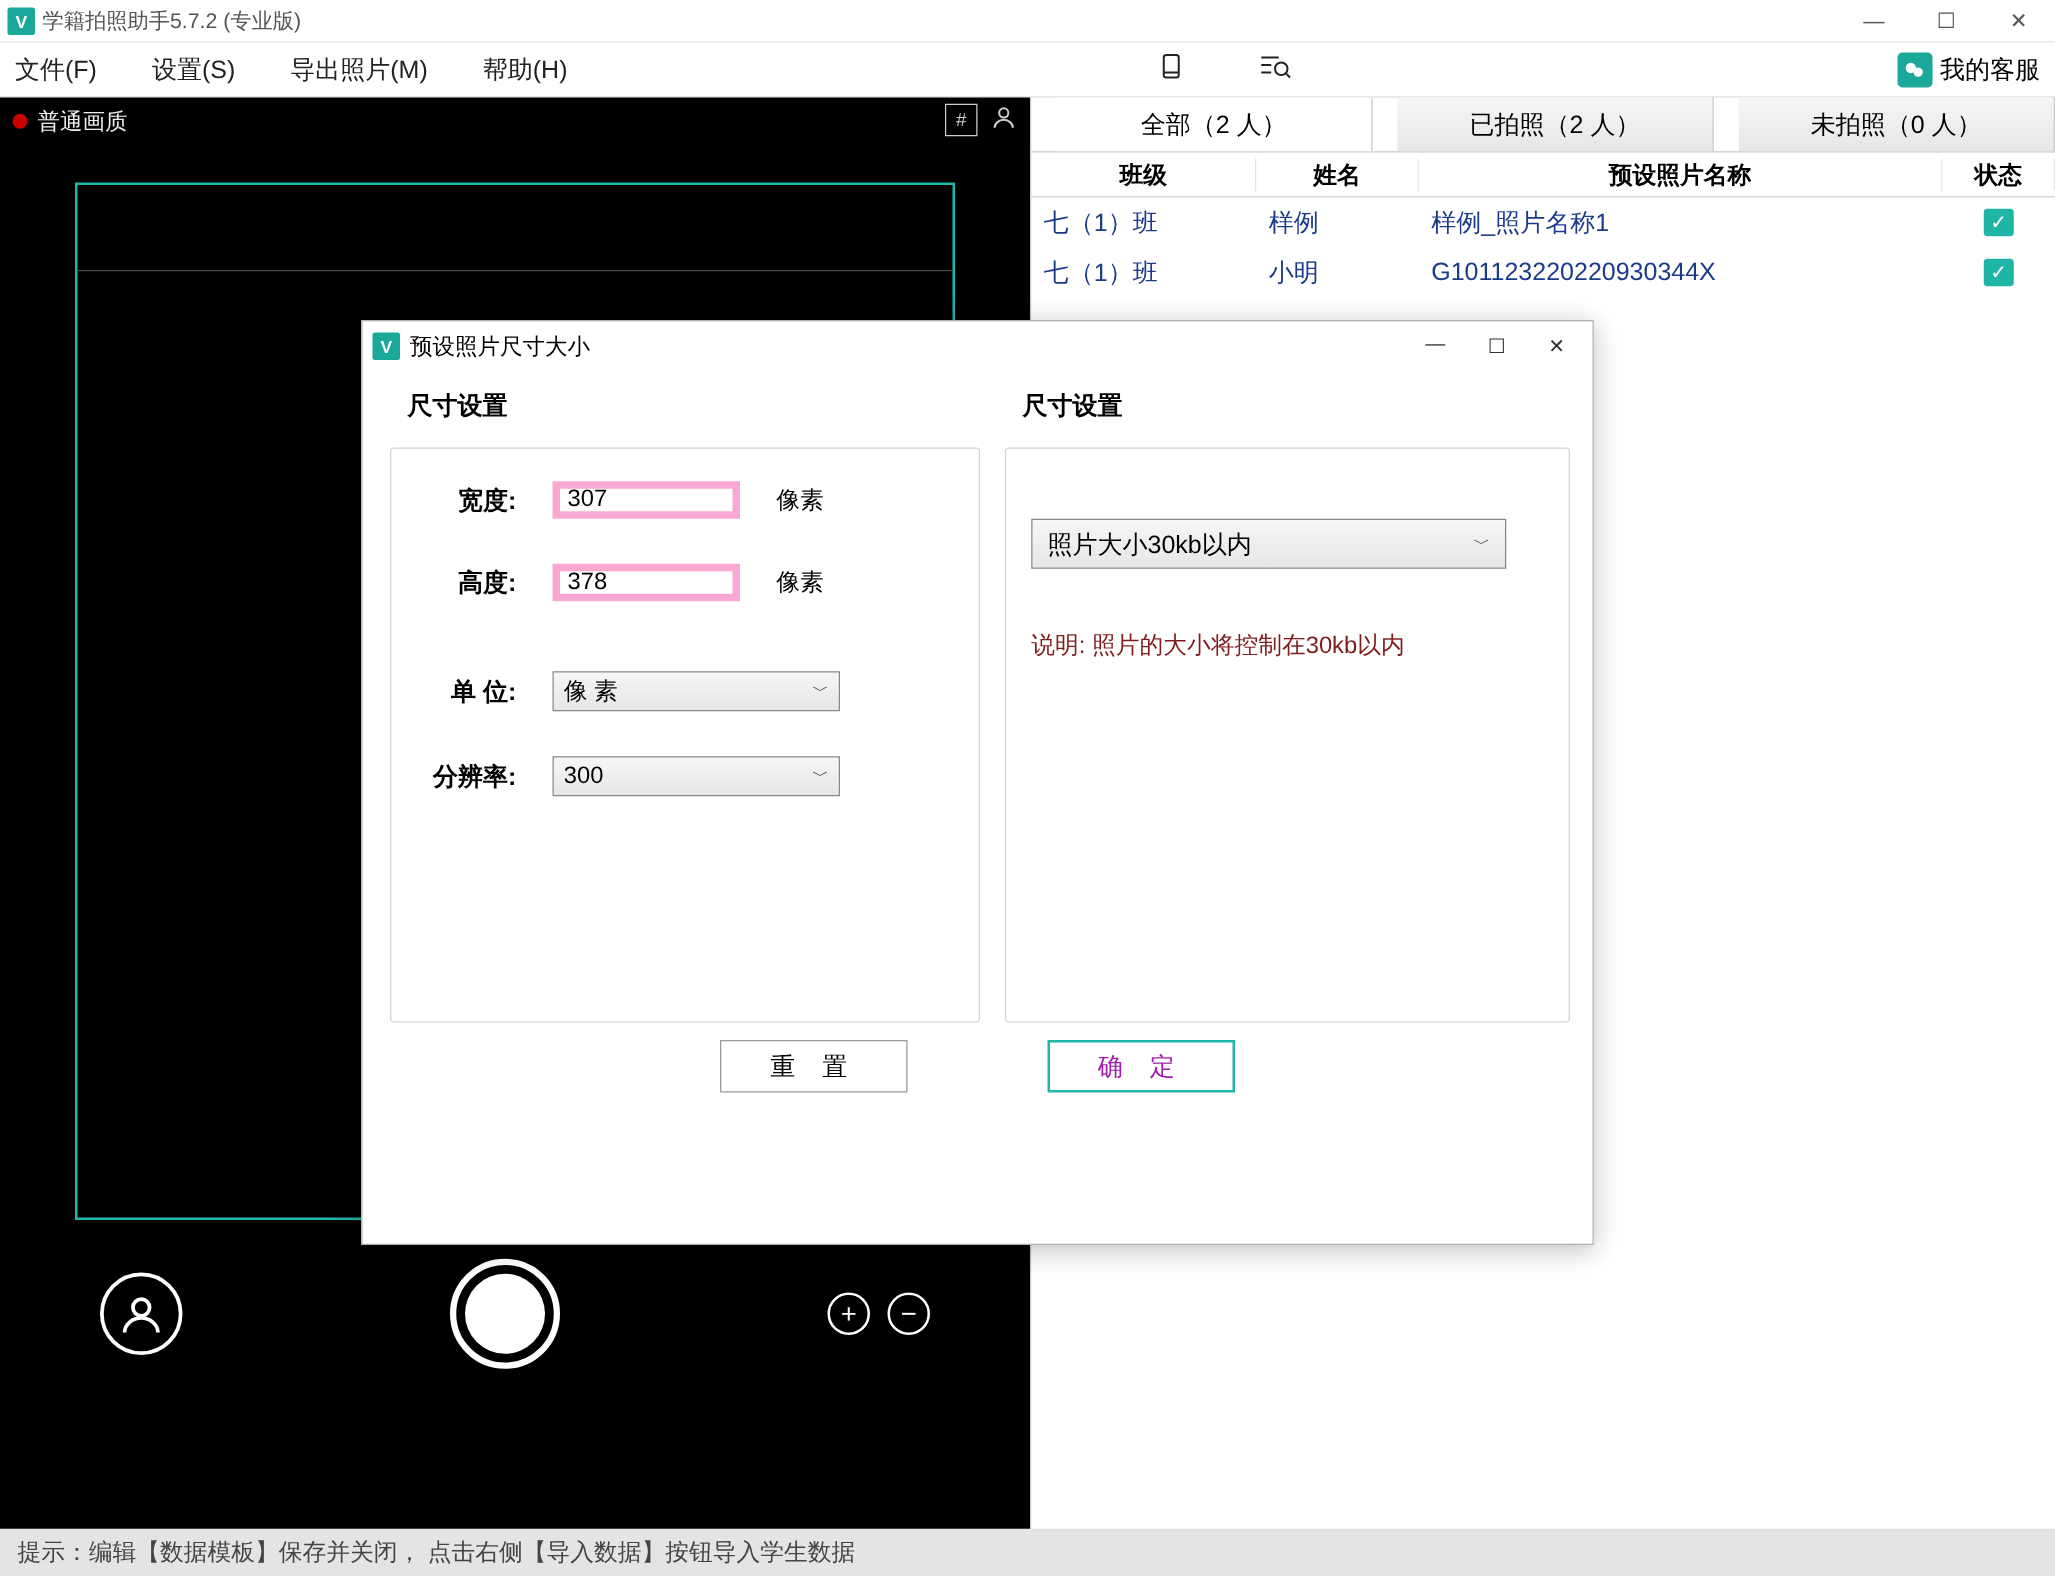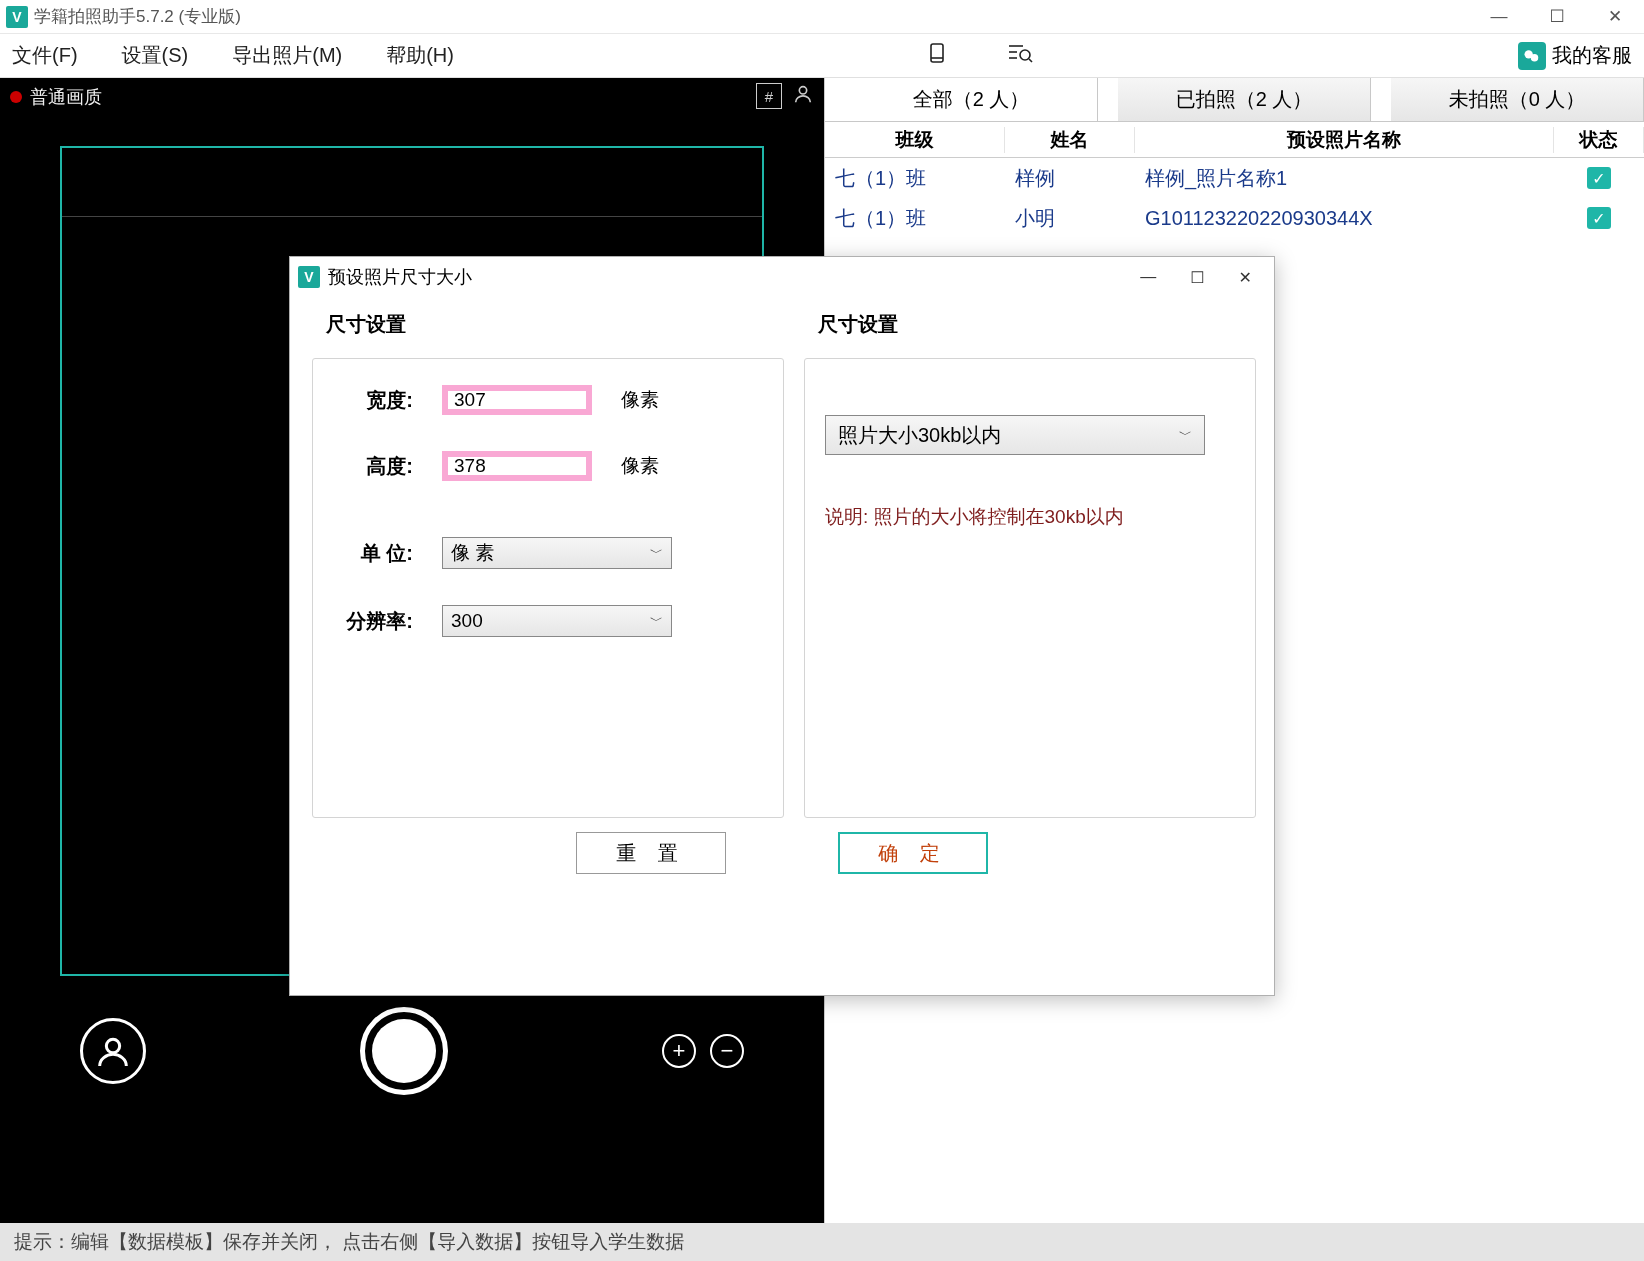--- a/index.html
+++ b/index.html
@@ -226,21 +226,21 @@
   padding: 14px 0 26px 0;
 }
 .btn {
   width: 150px; height: 42px;
   border: 1px solid #999;
   background: #fff;
   font-size: 20px;
   display:flex; align-items:center; justify-content:center;
   letter-spacing: 8px;
 }
-.btn.primary { border: 2px solid #1fb6a8; color:#c2410c; }
+.btn.primary { border: 2px solid #1fb6a8; color:#a21caf; }
 .chev { font-size: 13px; color:#444; }
 </style>
 </head>
 <body>
 
 <div class="titlebar">
   <div class="app-icon">V</div>
   <div class="title">学籍拍照助手5.7.2 (专业版)</div>
   <div class="wincontrols">
     <div>—</div>

